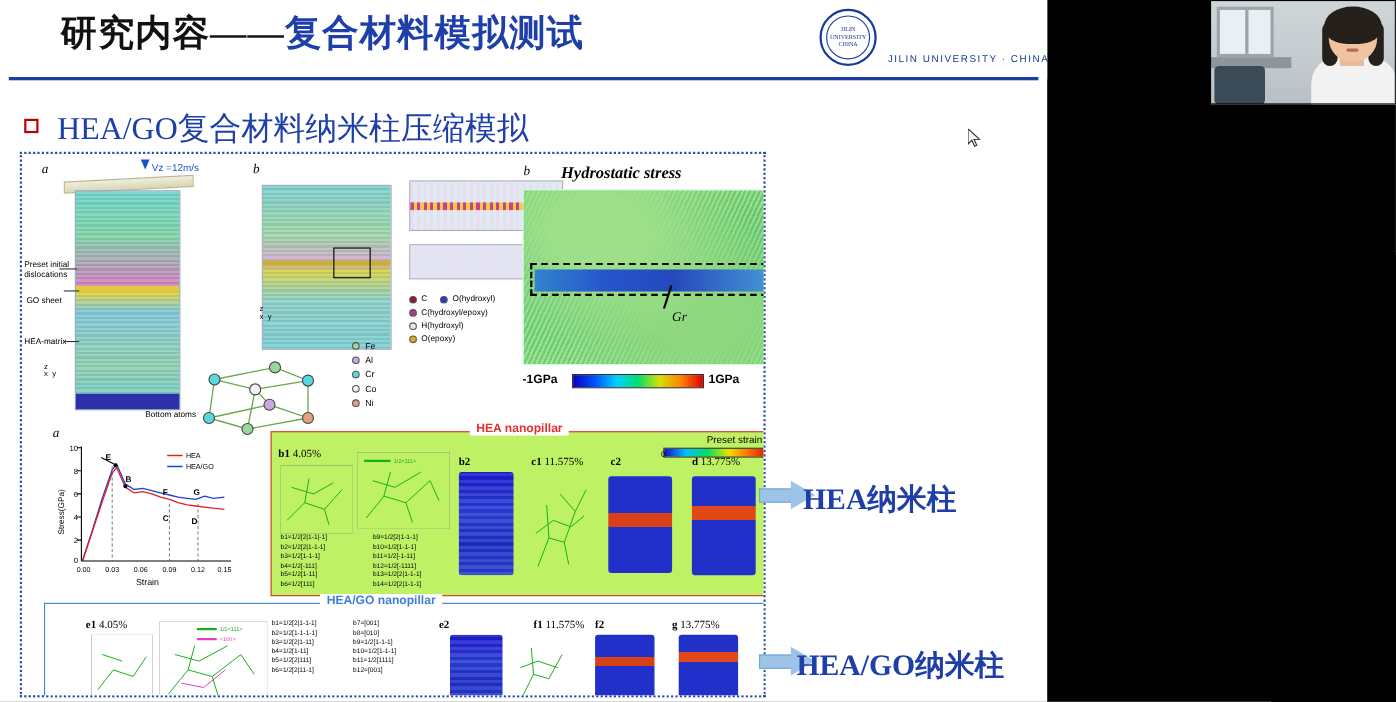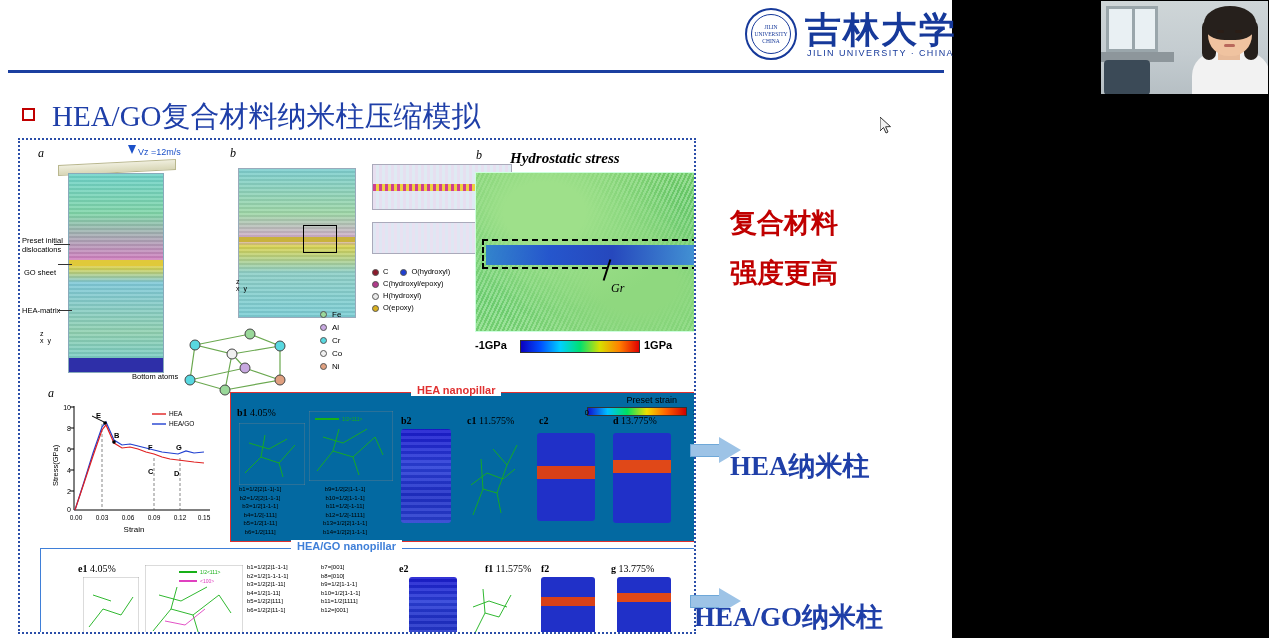--- a/index.html
+++ b/index.html
@@ -211,22 +211,22 @@
   .cb-left { position:absolute; left:455px; top:199px; font-size:11px; font-weight:bold;}
   .cb-right { position:absolute; left:624px; top:199px; font-size:11px; font-weight:bold;}
 
   
   .chart {
     position:absolute; left:28px; top:258px; width:168px; height:140px;
   }
 
   
   .hea-box {
-    position:absolute; left:210px; top:252px; width:466px; height:150px;
-    border:1.5px solid #e03030; background:#0369a1;text-align:center;
+    position:absolute; left:226px; top:252px; width:466px; height:150px;
+    border:1.5px solid #e03030; background:#bef264;
   }
   .hea-box-title {
     position:absolute; left:180px; top:-9px; background:#fff; padding:0 6px;
     color:#e03030; font-size:11px; font-weight:bold; white-space:nowrap;
   }
   .strain-cb {
     position:absolute; right:8px; top:14px; width:100px; height:9px;
     background:linear-gradient(90deg,#1010d0,#00c0ff,#00e060,#f0e000,#ff6000,#d00000);
     border:1px solid #333;
   }
@@ -258,21 +258,21 @@
     white-space:nowrap;
   }
 
   
   .anno-red {
     position:absolute; font-family:"Liberation Serif", serif;
     font-size:27px; font-weight:bold; color:#c00000; white-space:nowrap;
   }
   .anno-blue {
     position:absolute; font-family:"Liberation Serif", serif;
-    font-size:27px; font-weight:bold; color:#1f3fa8; white-space:nowrap;margin-top:12px;
+    font-size:27px; font-weight:bold; color:#1f3fa8; white-space:nowrap;
   }
   .fat-arrow {
     position:absolute; width:52px; height:26px;
   }
   .fat-arrow .shaft {
     position:absolute; left:0; top:7px; width:30px; height:13px;
     background:#9dc3e6; border:1px solid #6fa8d8; border-right:none;
   }
   .fat-arrow .head {
     position:absolute; left:29px; top:0px; width:0; height:0;
@@ -344,25 +344,27 @@
     position:absolute; right:0; top:0; width:169px; height:95px;
     border:1px solid #000;
   }
 </style>
 </head>
 <body>
 
 <div class="slide">
 
   <div class="header">
+    <div class="header-title">
+      <span>研究内容——</span><span class="blue">复合材料模拟测试</span>
+    </div>
     <div class="logo-wrap">
       <div class="logo-seal">
         <div class="inner">JILIN UNIVERSITY CHINA</div>
       </div>
-      <div class="logo-cn">吉林大学</div>
       <div class="logo-en">JILIN UNIVERSITY · CHINA</div>
     </div>
     <div class="header-rule"></div>
   </div>
 
   <div class="bullet-square"></div>
   <div class="section-title">HEA/GO复合材料纳米柱压缩模拟</div>
 
   <div class="figure-frame">
 
@@ -665,34 +667,32 @@
       </svg>
 
       <div class="subcap" style="left:500px; top:14px;"><b>f2</b></div>
       <div class="pillar-img" style="left:500px; top:28px; width:54px; height:62px; background:linear-gradient(180deg,#2030c8 0 32%, #d84018 32% 46%, #2030c8 46% 100%);"></div>
 
       <div class="subcap" style="left:570px; top:14px;"><b>g</b> <span>13.775%</span></div>
       <div class="pillar-img" style="left:576px; top:28px; width:54px; height:62px; background:linear-gradient(180deg,#2030c8 0 26%, #e04818 26% 40%, #2030c8 40% 100%);"></div>
     </div>
   </div>
 
-  <div class="anno-red" style="left:730px; top:205px;">复合材料</div>
-  <div class="anno-red" style="left:730px; top:255px;">强度更高</div>
 
   <div class="fat-arrow" style="left:690px; top:437px;">
     <div class="shaft"></div>
     <div class="head"></div>
   </div>
   <div class="anno-blue" style="left:730px; top:436px;">HEA纳米柱</div>
 
   <div class="fat-arrow" style="left:690px; top:588px;">
     <div class="shaft"></div>
     <div class="head"></div>
   </div>
-  <div class="anno-blue" style="left:694px; top:587px;text-align:center;">HEA/GO纳米柱</div>
+  <div class="anno-blue" style="left:724px; top:587px;text-align:center;">HEA/GO纳米柱</div>
 
   <div class="cursor">
     <svg width="12" height="18" viewBox="0 0 12 18">
       <polygon points="0,0 0,14 3.5,10.5 6,16 8,15 5.6,9.8 10.5,9.6" fill="#f2f2f2" stroke="#333" stroke-width="1"></polygon>
     </svg>
   </div>
 </div>
 
 <div class="webcam">
   <div class="wc-wall"></div>

